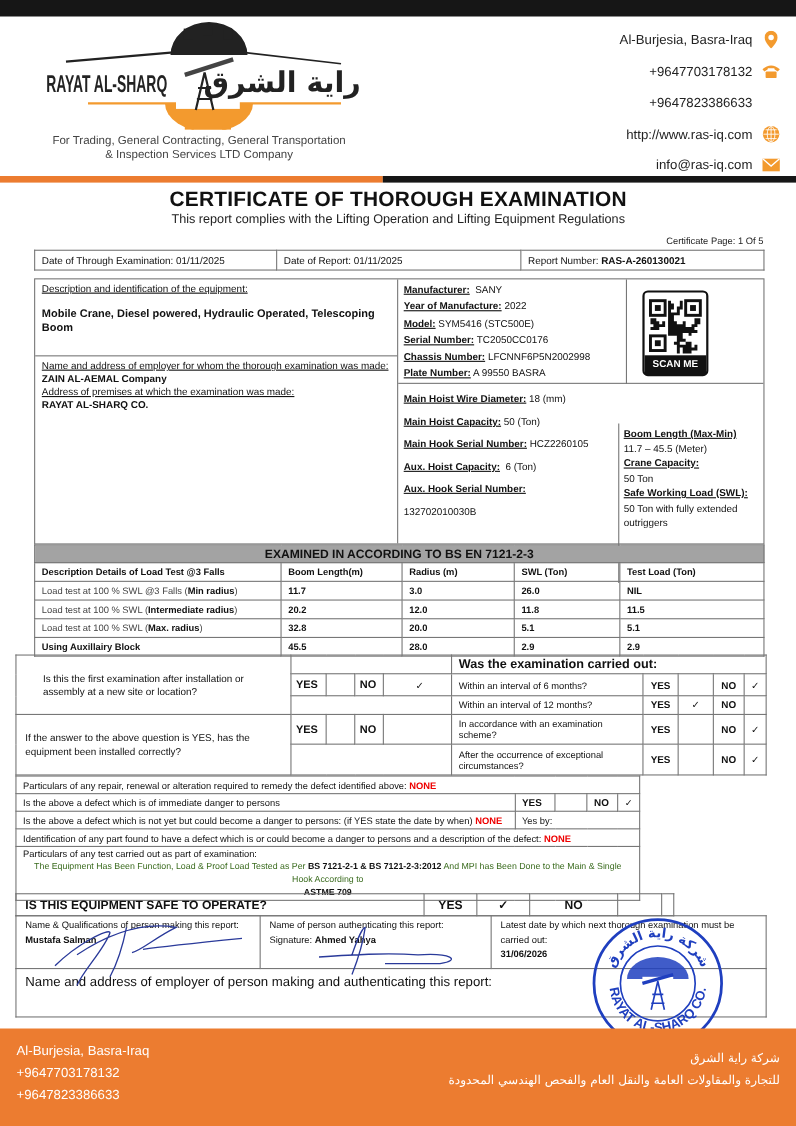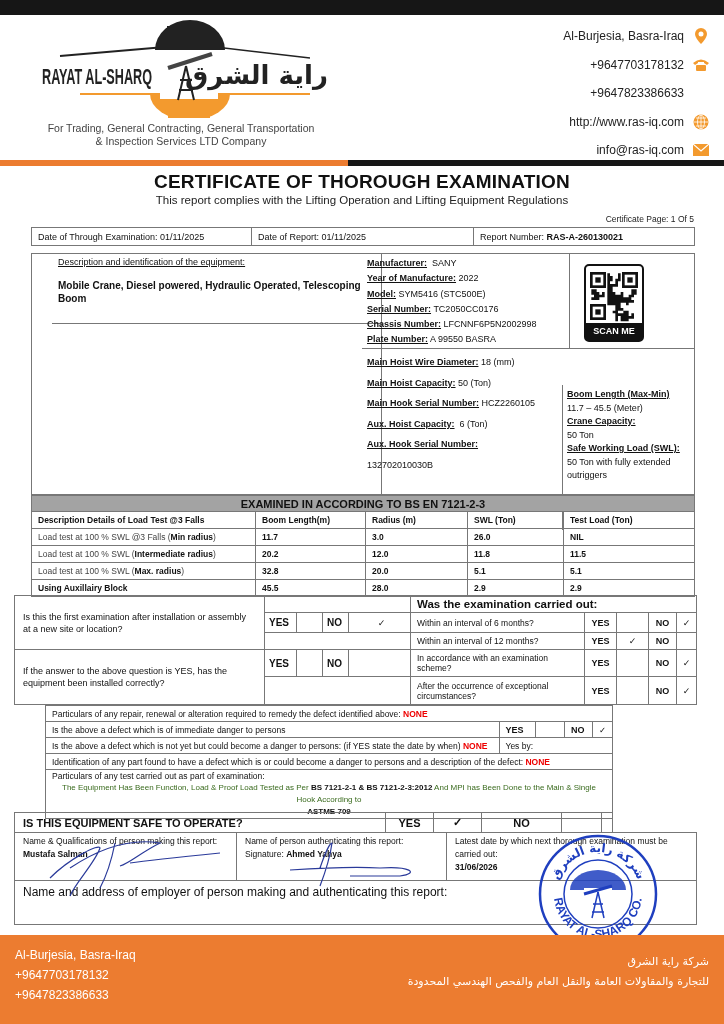--- a/index.html
+++ b/index.html
@@ -17,38 +17,38 @@
   .title{position:absolute;top:171px;left:0;width:724px;text-align:center;font-size:19px;font-weight:bold;letter-spacing:0.2px;}
   .subtitle{position:absolute;top:194px;left:0;width:724px;text-align:center;font-size:11.5px;color:#222;}
   .pageno{position:absolute;top:214px;right:30px;font-size:8.5px;color:#222;}
   table{border-collapse:collapse;}
   td{border:1px solid #777;font-size:9px;vertical-align:middle;}
   .row1{position:absolute;top:227px;left:31px;width:664px;}
   .row1 td{height:18px;padding:0 6px;}
   .b{font-weight:bold;}
   .u{text-decoration:underline;}
   .main{position:absolute;top:253px;left:31px;width:664px;border:1px solid #777;height:242px;}
-  .lcol{position:absolute;left:0;top:0;width:330px;height:240px;border-right:1px solid #777;margin-left:20px;}
+  .lcol{position:absolute;left:0;top:0;width:330px;height:240px;border-right:1px solid #777;}
   .desc{padding:3px 6px;height:70px;border-bottom:1px solid #777;font-size:9px;}
   .desc .v{font-weight:bold;font-size:10px;margin-top:12px;line-height:13px;}
   .emp{padding:2px 6px;font-size:9px;line-height:12px;}
   .rtop{position:absolute;left:330px;top:0;width:332px;height:95px;border-bottom:1px solid #777;}
   .rtop .info{position:absolute;left:5px;top:2px;font-size:9px;line-height:15.3px;}
   .qrwrap{position:absolute;left:207px;top:0;width:125px;height:95px;border-left:1px solid #777;}
   .qr{position:absolute;left:14px;top:10px;width:60px;height:78px;border:2px solid #111;border-radius:5px;background:#fff;}
   .qr .scan{position:absolute;left:0;bottom:0;width:100%;height:17px;background:#111;color:#fff;font-size:9px;font-weight:bold;text-align:center;line-height:17px;}
   .rmid{position:absolute;left:330px;top:95px;width:332px;height:145px;}
   .rmid .a{position:absolute;left:5px;top:3px;font-size:9px;line-height:20.5px;width:195px;}
   .rmid .bcol{position:absolute;left:200px;top:0;width:132px;height:145px;border-left:1px solid #777;padding:3px 4px;font-size:9px;line-height:13.5px;margin-top:36px;}
   .exam{position:absolute;top:495px;left:31px;width:664px;}
   .exam .hdr{background:#a3a3a3;text-align:center;font-weight:bold;font-size:11px;height:16px;}
   .exam td{height:17px;padding:0 6px;font-size:8.5px;}
   .qs{position:absolute;top:595px;left:14px;width:683px;height:110px;}
   .qs td{font-size:9px;}
-  .defects{position:absolute;top:705px;left:14px;width:568px;margin-left:31px;}
+  .defects{position:absolute;top:705px;left:14px;width:568px;}
   .defects td{height:16px;padding:0 6px;font-size:8.5px;}
   .red{color:#e00;font-weight:bold;}
   .green{color:#3a6b1e;}
   .safe{position:absolute;top:812px;left:14px;width:599px;}
   .safe td{height:20px;font-size:11px;font-weight:bold;}
   .signrow{position:absolute;top:832px;left:14px;width:683px;}
   .signrow td{height:48px;vertical-align:top;padding:2px 8px;font-size:8.5px;line-height:13px;}
   .employer{position:absolute;top:880px;left:14px;width:683px;height:45px;border:1px solid #777;border-top:none;padding:4px 8px;font-size:12px;line-height:17px;}
   .footer{position:absolute;top:935px;left:0;width:724px;height:89px;background:#ec7c30;}
   .footer .fl{position:absolute;left:15px;top:10px;color:#fff;font-size:12px;line-height:20px;}
@@ -148,20 +148,26 @@
   </tr>
 </tbody>
   </table>
 
 <div class="main">
   <div class="lcol">
     <div class="desc">
       <div class="u">Description and identification of the equipment:</div>
       <div class="v">Mobile Crane, Diesel powered, Hydraulic Operated, Telescoping Boom</div>
     </div>
+    <div class="emp">
+      <div class="u">Name and address of employer for whom the thorough examination was made:</div>
+      <div class="b">ZAIN AL-AEMAL Company</div>
+      <div class="u">Address of premises at which the examination was made:</div>
+      <div class="b">RAYAT AL-SHARQ CO.</div>
+    </div>
   </div>
   <div class="rtop">
     <div class="info">
       <div><span class="b u">Manufacturer:</span>&nbsp; <span>SANY</span></div>
       <div><span class="b u">Year of Manufacture:</span> <span>2022</span></div>
       <div><span class="b u">Model:</span> <span>SYM5416 (STC500E)</span></div>
       <div><span class="b u">Serial Number:</span> <span>TC2050CC0176</span></div>
       <div><span class="b u">Chassis Number:</span> <span>LFCNNF6P5N2002998</span></div>
       <div><span class="b u">Plate Number:</span> <span>A 99550 BASRA</span></div>
     </div>
@@ -239,21 +245,21 @@
         <td class="b">28.0</td>
         <td class="b">2.9</td>
         <td class="b">2.9</td>
   </tr>
 </tbody>
   </table>
 
 <table class="qs">
   <tbody>
       <tr style="height:17px">
-    <td rowspan="3" style="width:250px;padding:0 8px;line-height:12px">Is this the first examination after installation or assembly at a new site or location?</td>
+    <td rowspan="3" style="width:250px;padding:0 24px;line-height:12px">Is this the first examination after installation or assembly at a new site or location?</td>
     <td colspan="4" style="border-bottom:none"></td>
     <td colspan="5" style="padding:0 6px;font-size:11.5px;font-weight:bold">Was the examination carried out:</td>
   </tr>
   <tr style="height:19px">
     <td class="b" style="width:32px;padding-left:4px;font-size:10px">YES</td>
     <td style="width:26px" class="chk"></td>
     <td class="b" style="width:26px;padding-left:4px;font-size:10px">NO</td>
     <td style="width:62px;padding-left:4px" class="chk">✓</td>
     <td style="width:174px;padding:0 6px;font-size:8.5px">Within an interval of 6 months?</td>
     <td class="b" style="width:32px;text-align:center">YES</td>

